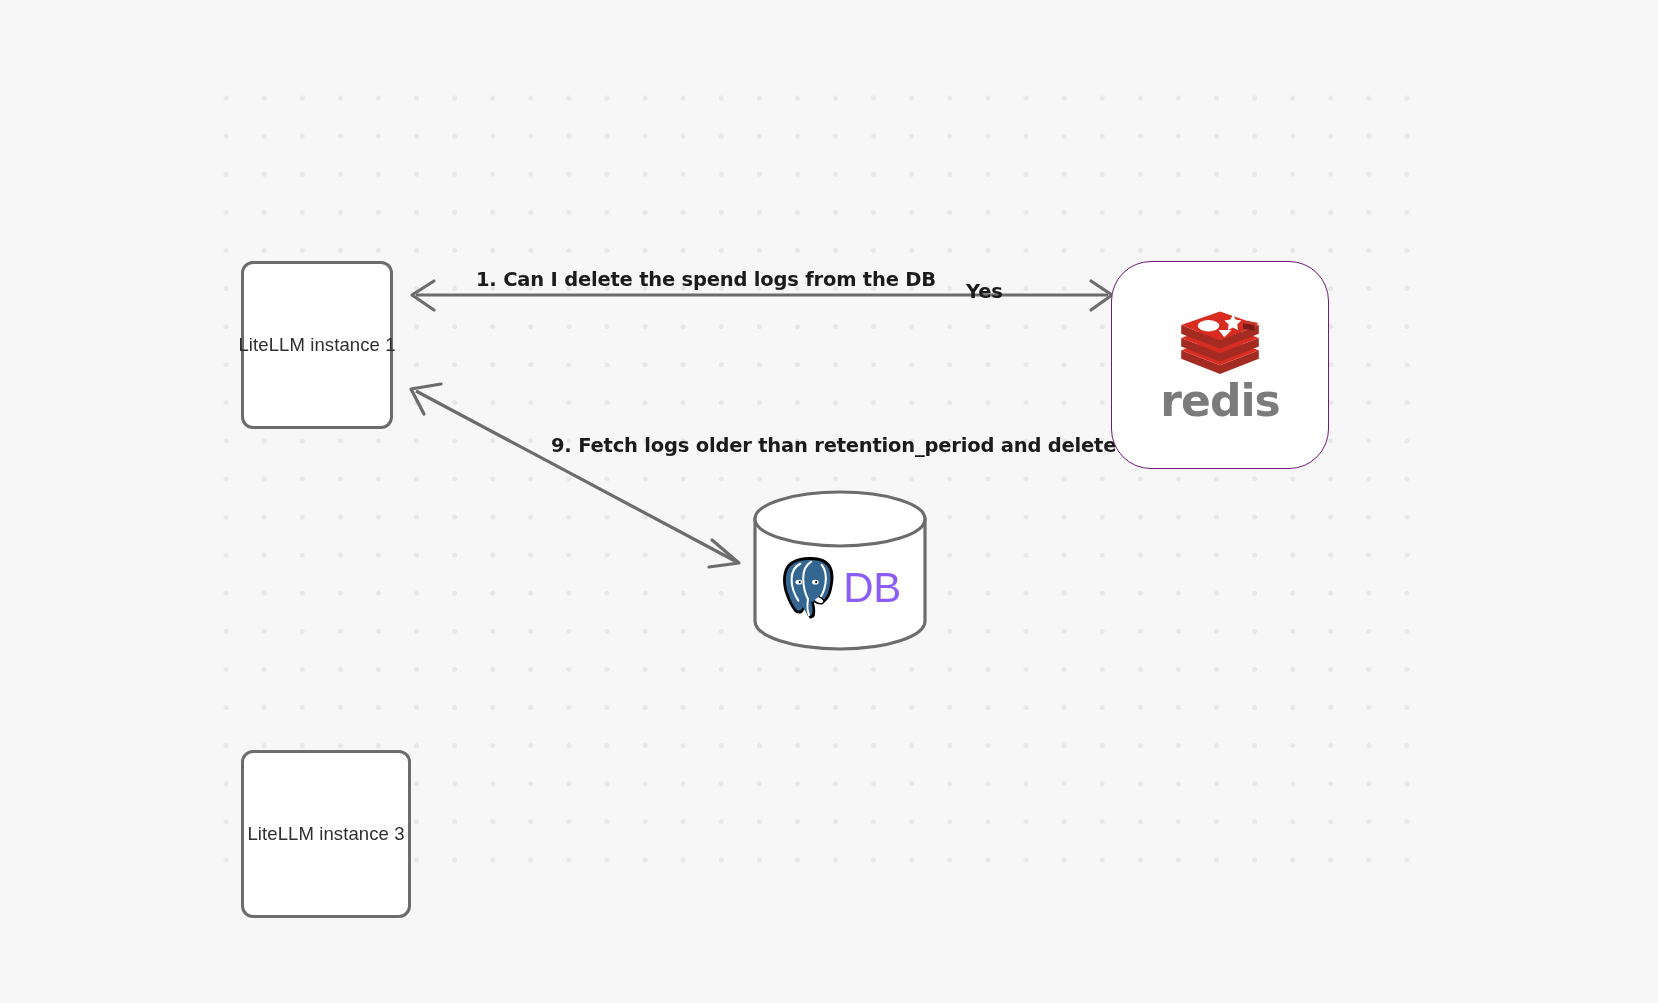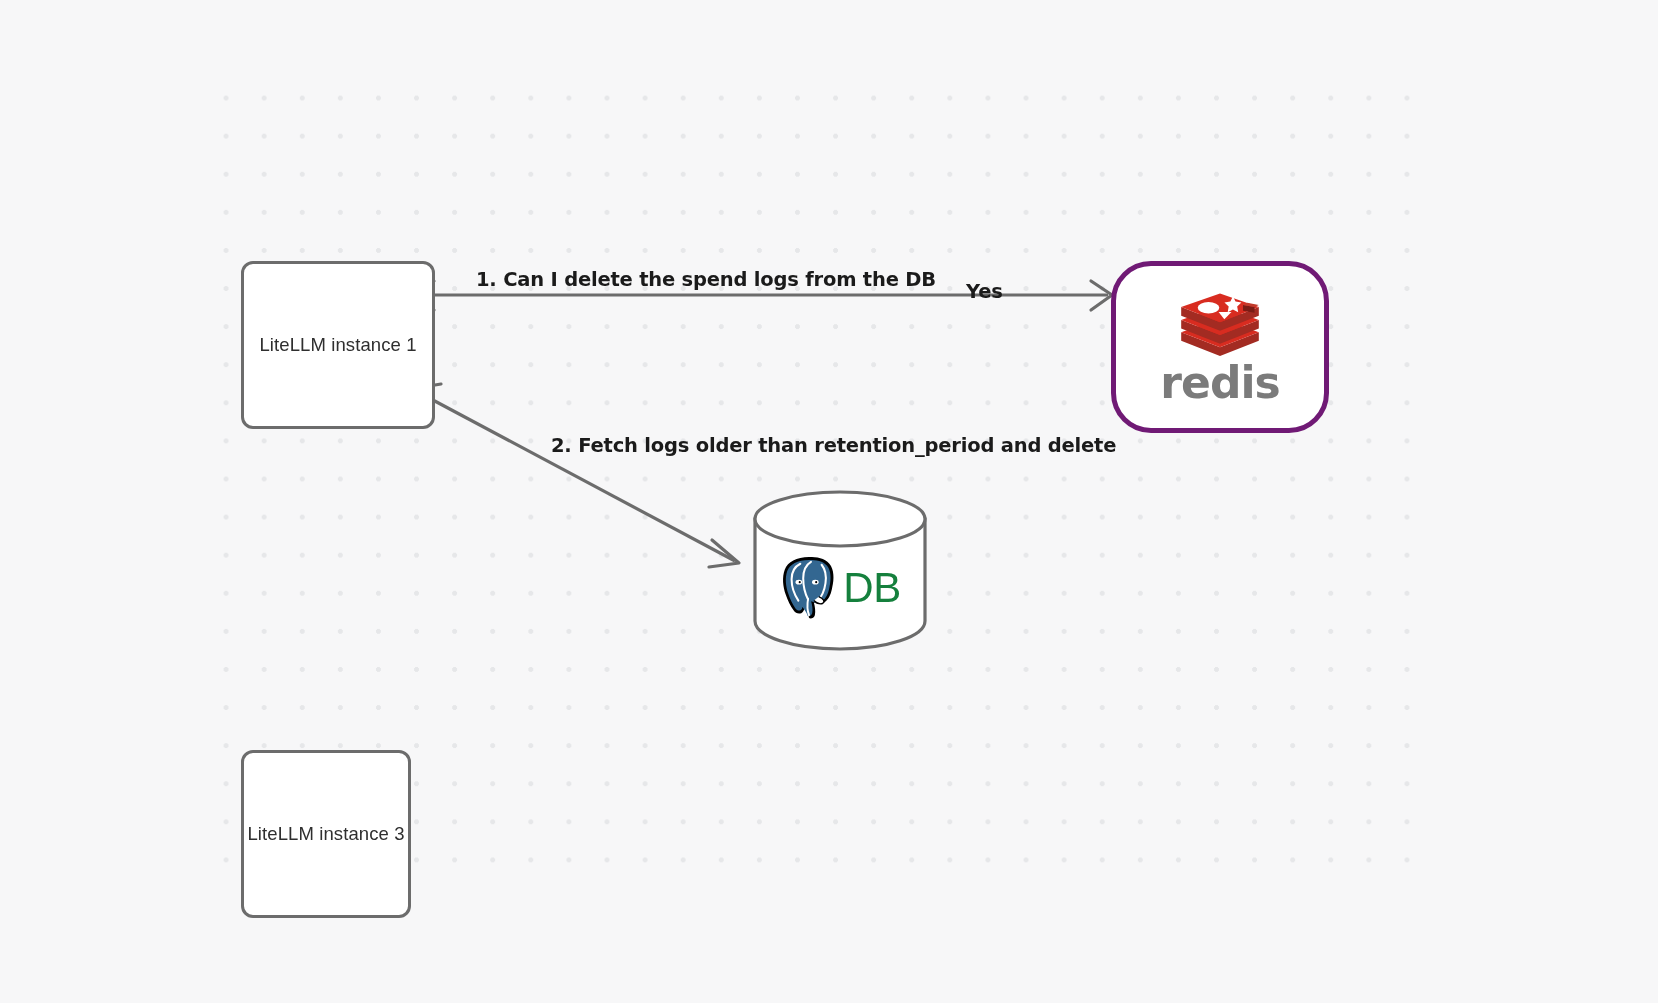--- a/index.html
+++ b/index.html
@@ -59,32 +59,32 @@
     justify-content: center;
   }
   .llm-label {
     font-size: 18.5px;
     color: #2f2f2f;
     font-family: "Liberation Sans", sans-serif;
     letter-spacing: 0.1px;
     white-space: nowrap;
   }
 
-  #llm1 { left: 241px; top: 261px; width: 194px; height: 168px; }
+  #llm1 { left: 241px; top: 261px; width: 152px; height: 168px; }
   #llm2 { left: 241px; top: 488px; width: 170px; height: 168px; }
   #llm3 { left: 241px; top: 750px; width: 170px; height: 168px; }
 
   
   #redis-node {
     left: 1111px;
     top: 261px;
     width: 218px;
-    height: 172px;
+    height: 208px;
     background: #ffffff;
-    border: 5px solid #701a75;
+    border: 1px solid #701a75;
     border-radius: 40px;
     display: flex;
     flex-direction: column;
     align-items: center;
     justify-content: center;
   }
   .redis-logo {
     display: flex;
     flex-direction: column;
     align-items: center;
@@ -118,21 +118,21 @@
     height: 86px;
     display: flex;
     align-items: center;
     justify-content: center;
     gap: 0px;
   }
   .pg-elephant { width: 62px; height: 64px; display:block; }
   .db-text {
     font-size: 42px;
     font-weight: 400;
-    color: #15803d;
+    color: #8b5cf6;
     font-family: "Liberation Sans", sans-serif;
     letter-spacing: -0.5px;
     line-height: 1;
     margin-left: 2px;
   }
 
   
   .edge-label {
     position: absolute;
     font-family: "DejaVu Sans", sans-serif;
@@ -170,21 +170,21 @@
       <path d="M 441 384 L 411 389 L 424 414" fill="none" stroke="#6c6c6c" stroke-width="3.2" stroke-linecap="round" stroke-linejoin="round"></path>
 
       <path d="M 712 540 L 739 563 L 709 567" fill="none" stroke="#6c6c6c" stroke-width="3.2" stroke-linecap="round" stroke-linejoin="round"></path>
     </g>
   </svg>
 
   <div class="edge-label" id="label1">1.  Can I delete the spend logs from the DB</div>
 
   <div class="edge-label" id="label1b">Yes</div>
 
-  <div class="edge-label" id="label2">2.  Fetch logs older than retention_period and delete</div>
+  <div class="edge-label" id="label2">9.  Fetch logs older than retention_period and delete</div>
 
   <div class="node llm-box" id="llm1">
     <span class="llm-label">LiteLLM instance 1</span>
   </div>
 
 
   <div class="node llm-box" id="llm3">
     <span class="llm-label">LiteLLM instance 3</span>
   </div>
 

